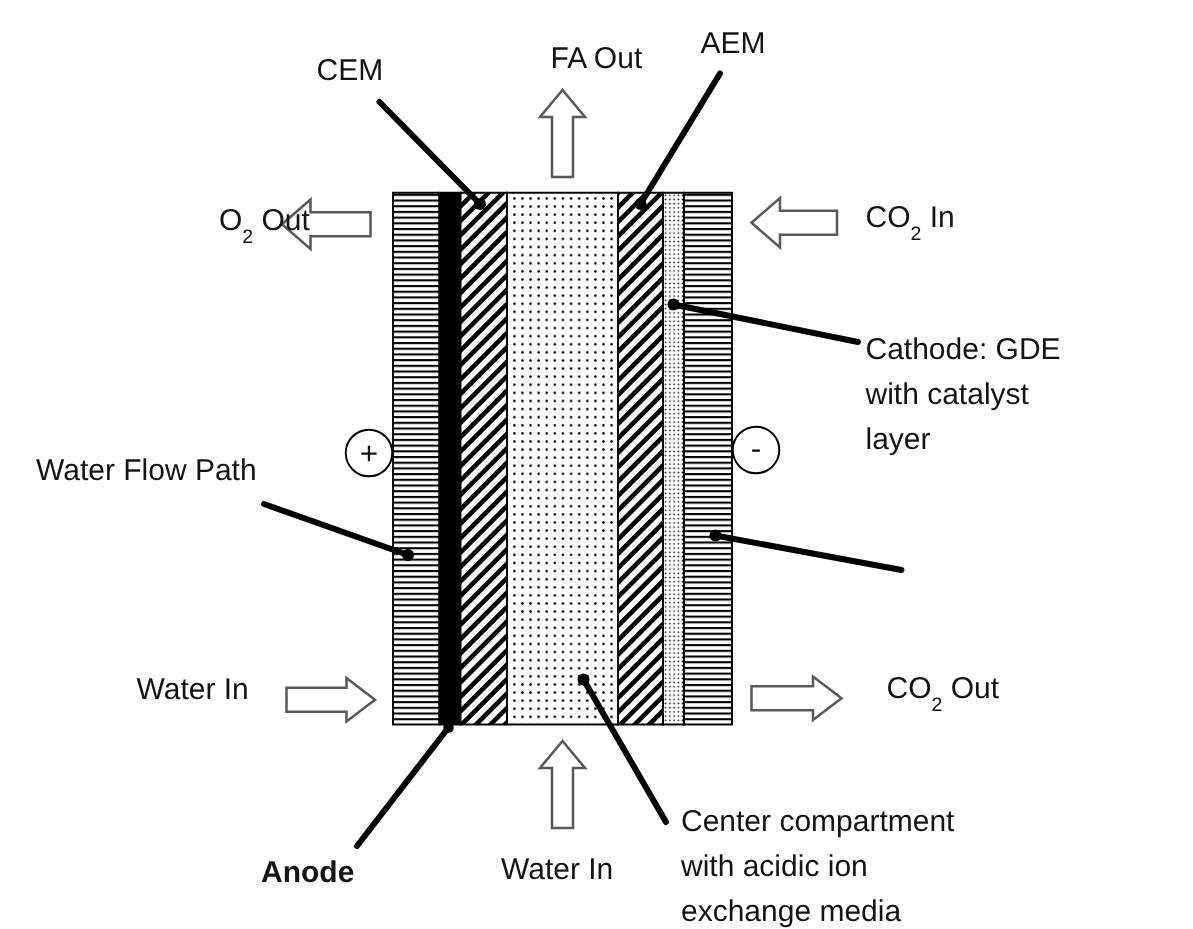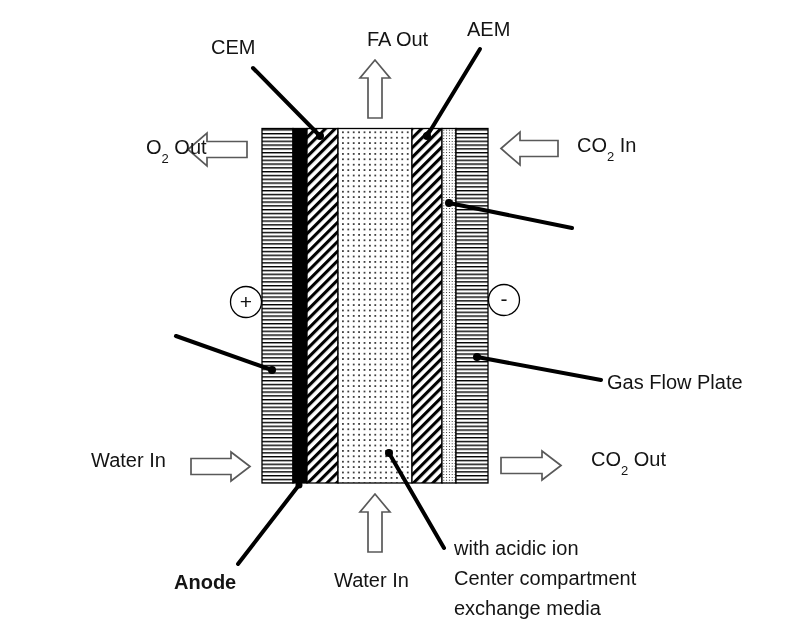--- a/index.html
+++ b/index.html
@@ -83,29 +83,34 @@
   </svg>
 
   <div class="lbl" style="left:211px;top:36px;">CEM</div>
   <div class="lbl" style="left:367px;top:28px;">FA Out</div>
   <div class="lbl" style="left:467px;top:18px;">AEM</div>
 
   <div class="lbl" style="left:102px;top:136px;margin-left:44px;"><span>O</span><sub>2</sub><span> Out</span></div>
 
   <div class="lbl" style="left:577px;top:134px;text-align:right;"><span>CO</span><sub>2</sub><span> In</span></div>
 
+  <div class="block" style="left:577px;top:218px;">
+    <span>Cathode: GDE</span>
+    <span>with catalyst</span>
+    <span>layer</span>
+  </div>
 
-  <div class="lbl" style="left:607px;top:371px;">Gas Flow Plate</div>
+  <div class="lbl" style="left:24px;top:303px;">Water Flow Path</div>
 
   <div class="lbl" style="left:91px;top:449px;">Water In</div>
 
   <div class="lbl" style="left:579px;top:448px;margin-left:12px;"><span>CO</span><sub>2</sub><span> Out</span></div>
 
   <div class="lbl" style="left:174px;top:571px;font-weight:bold;">Anode</div>
   <div class="lbl" style="left:334px;top:569px;">Water In</div>
 
   <div class="block" style="left:454px;top:533px;">
+    <span>Center compartment</span>
     <span>with acidic ion</span>
-    <span>Center compartment</span>
     <span>exchange media</span>
   </div>
 
 </div>
 
 </body></html>

